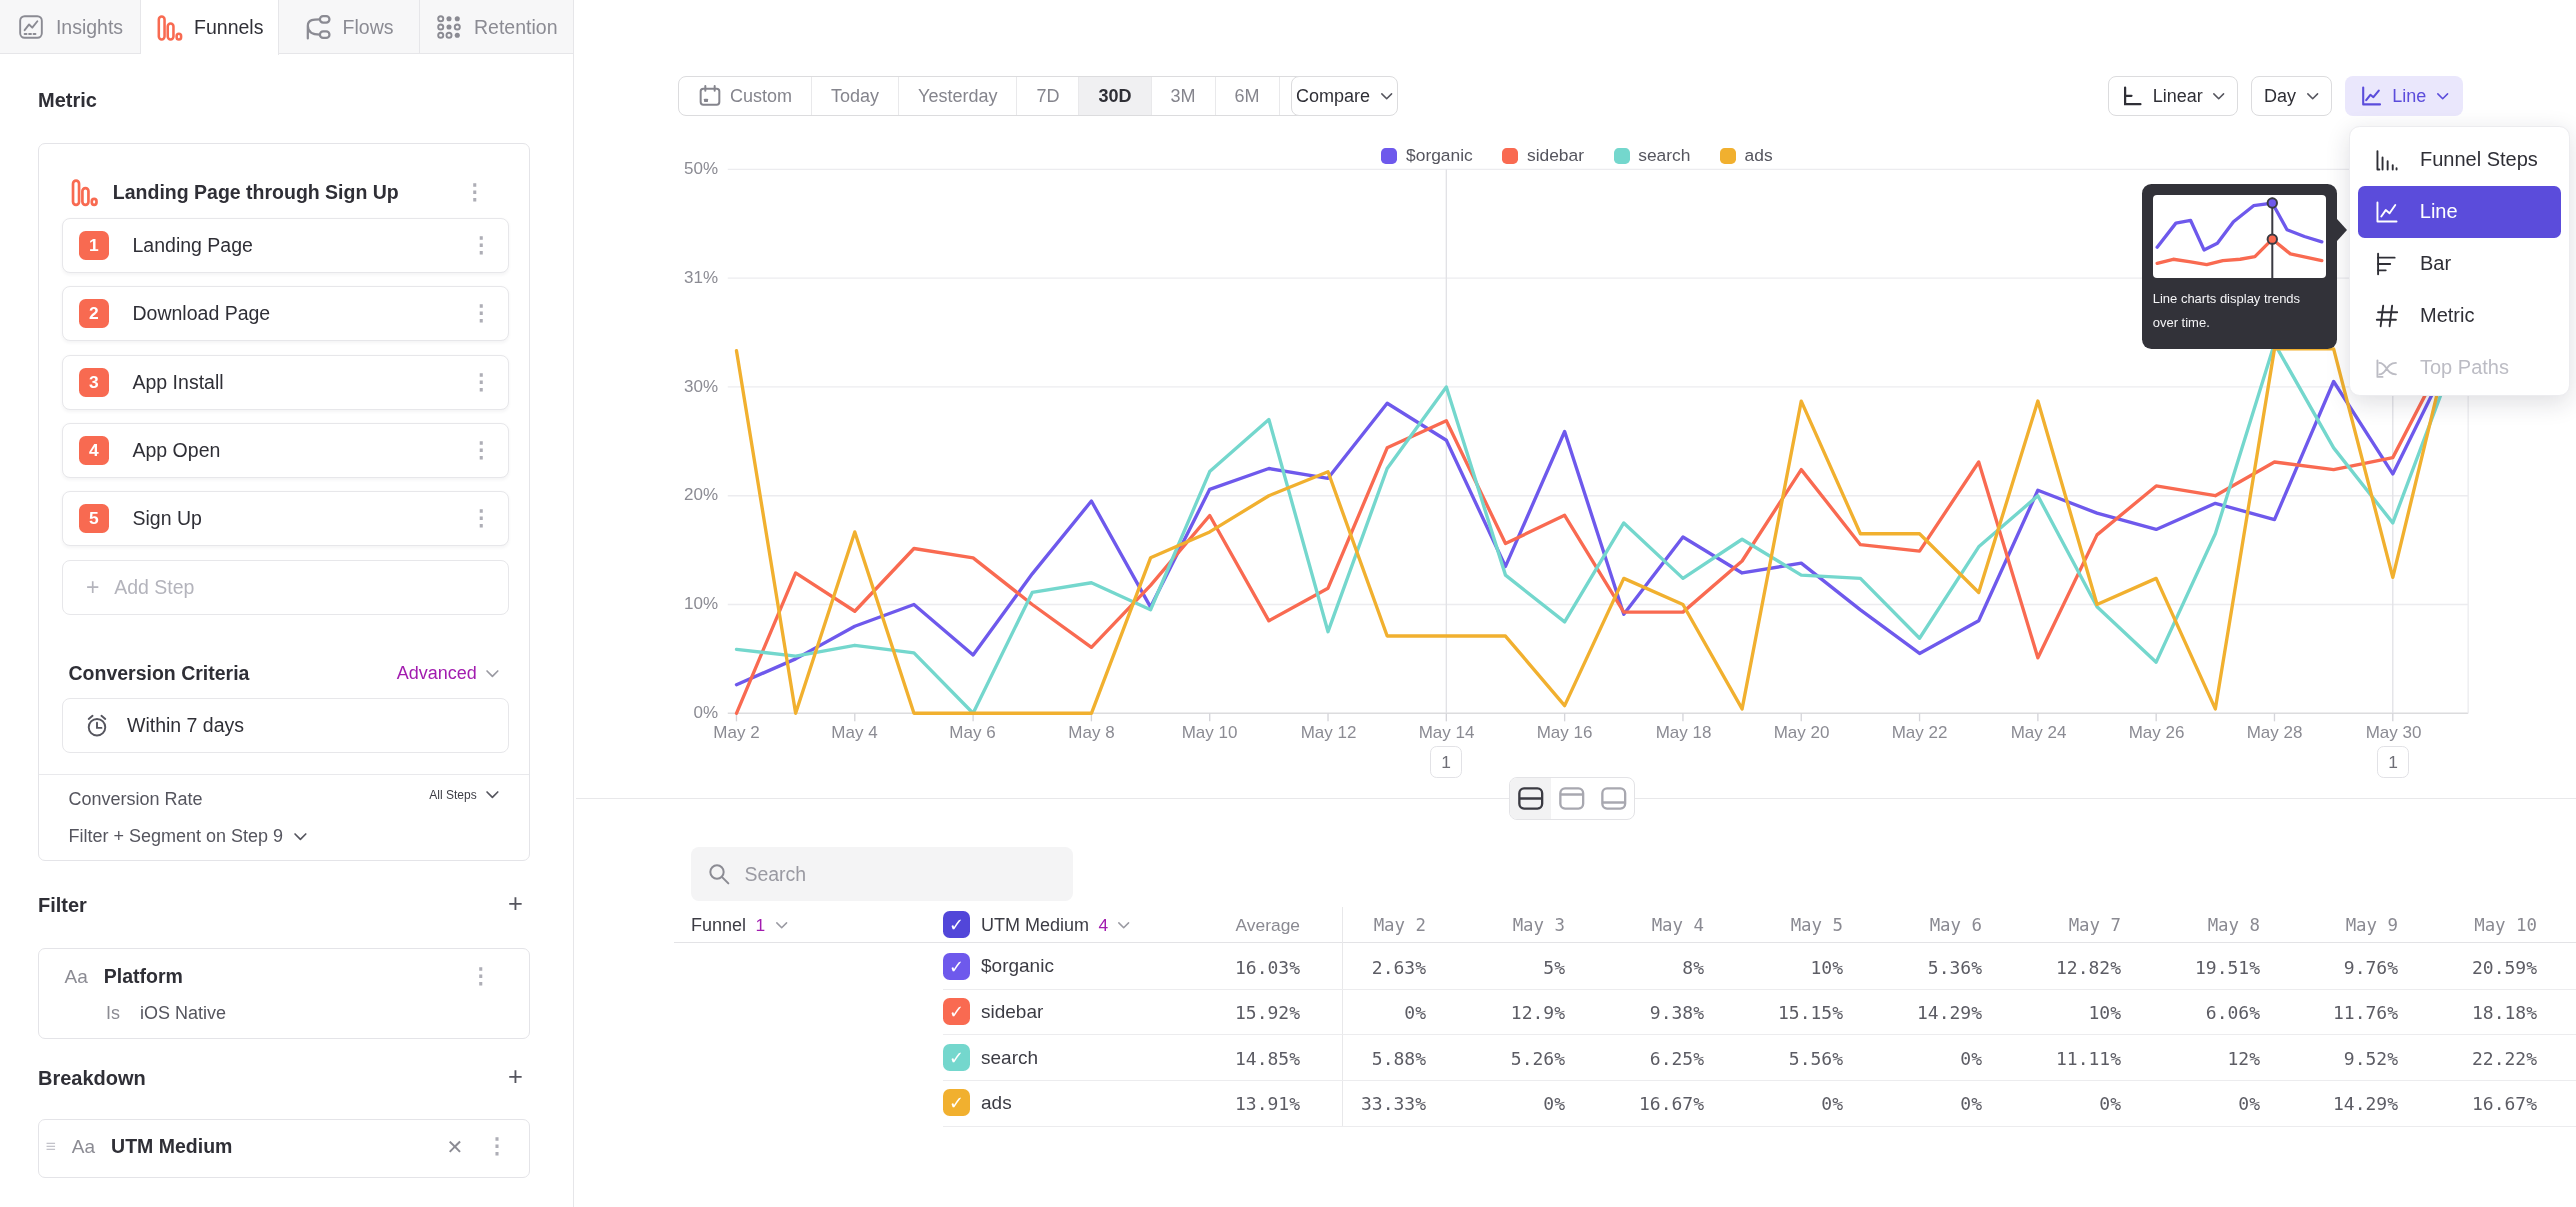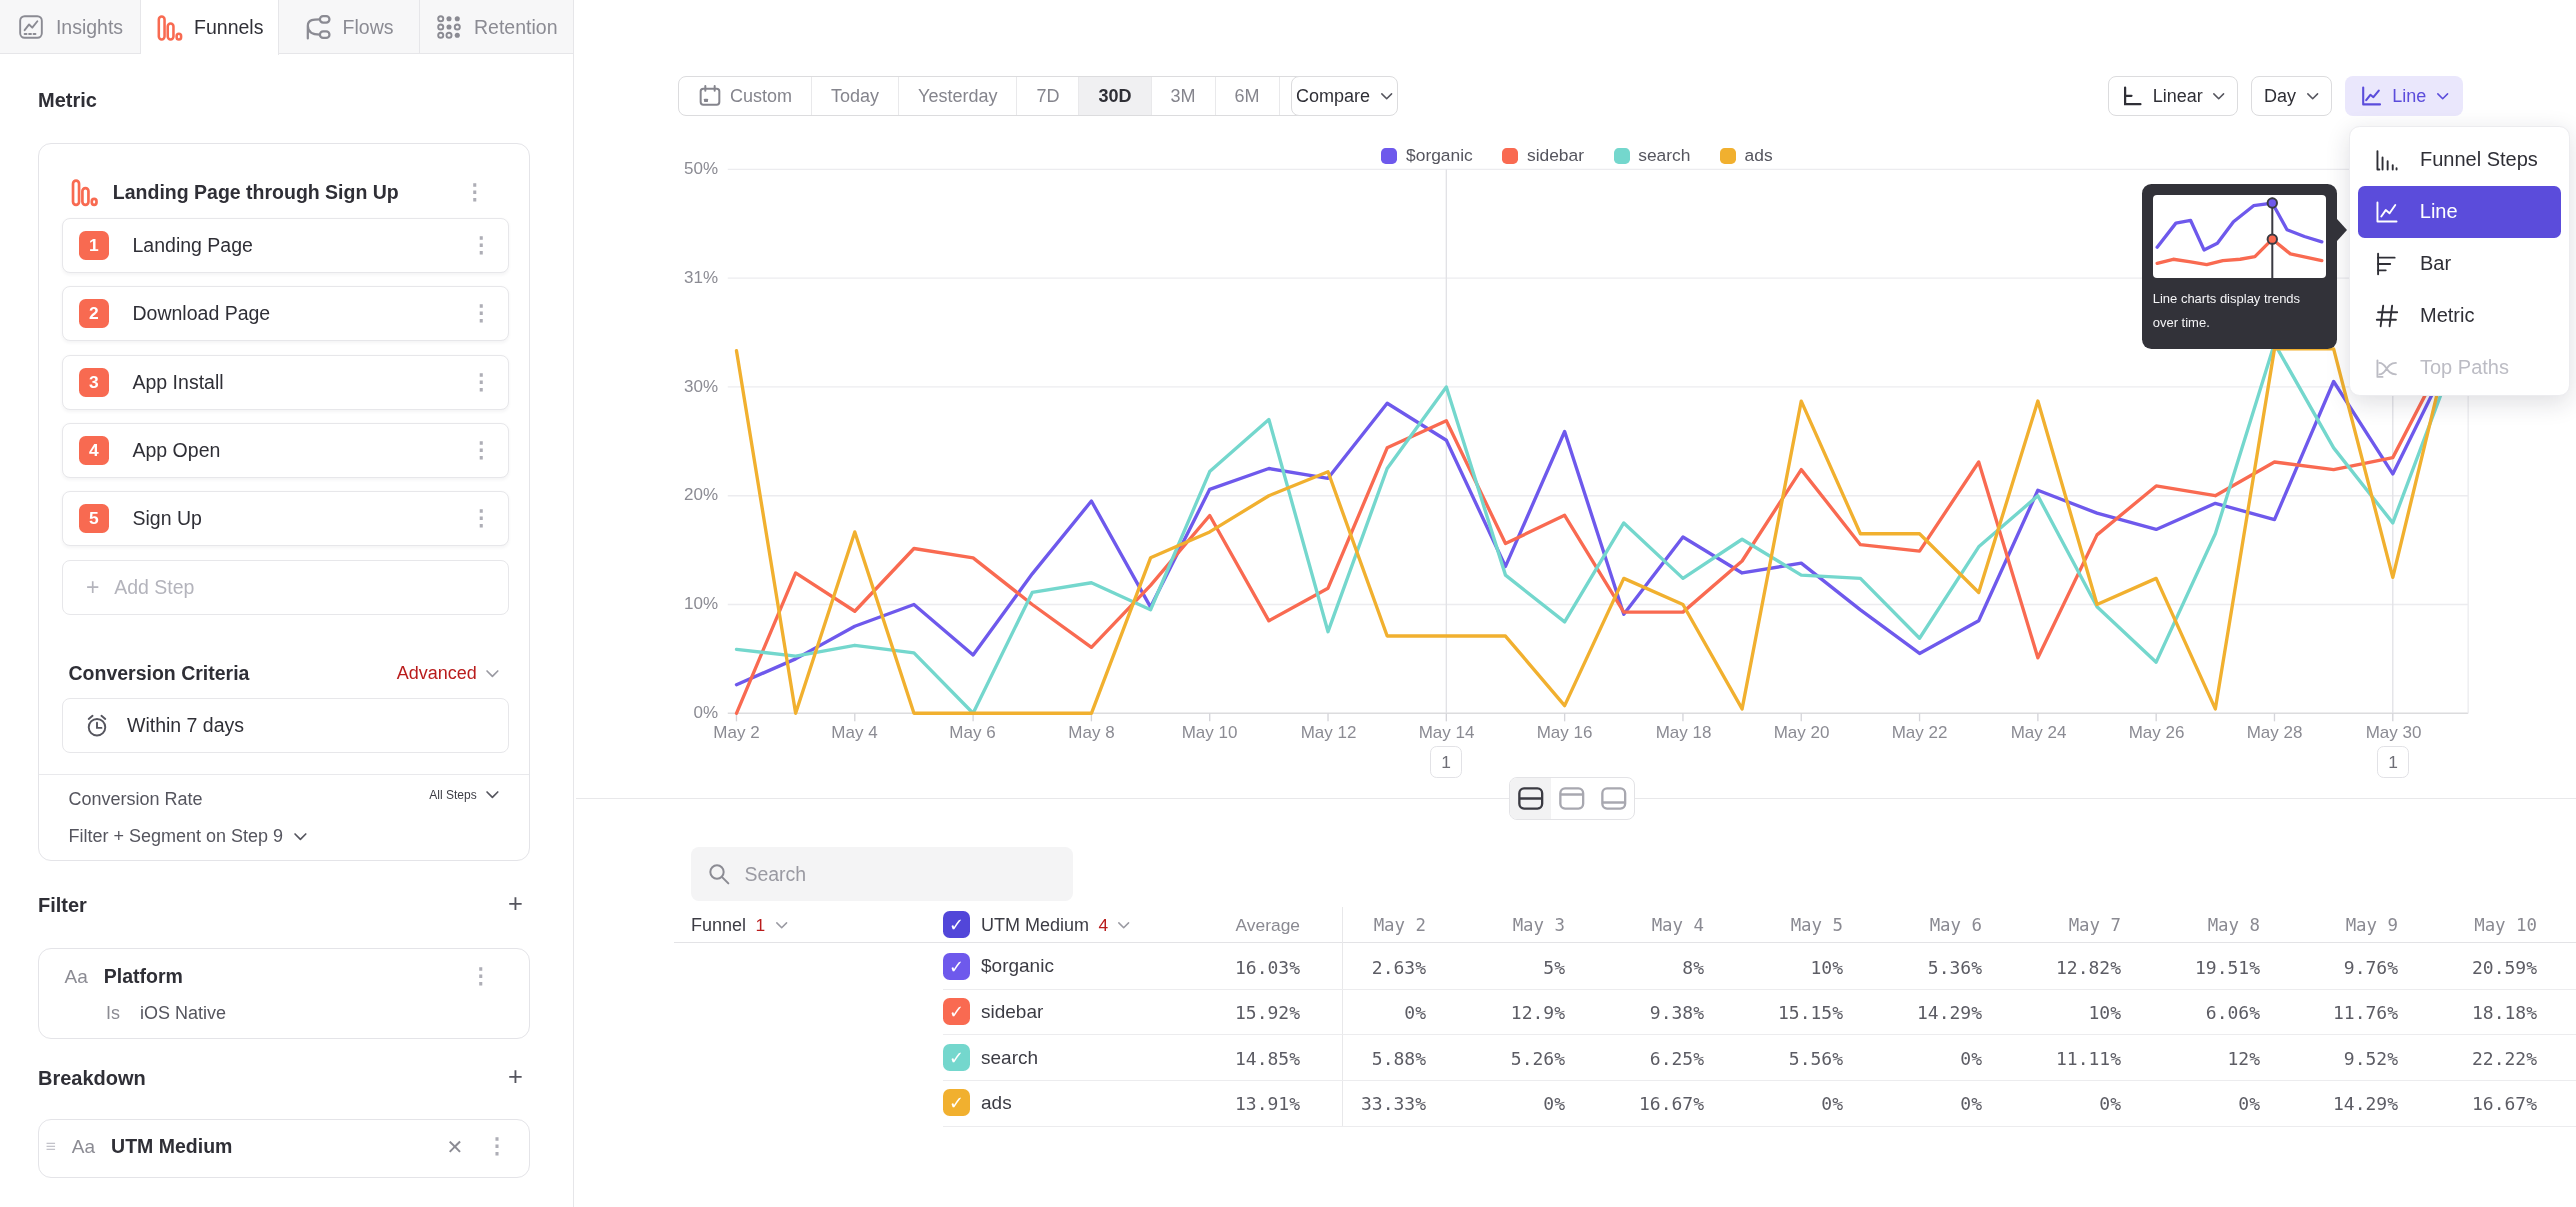--- a/index.html
+++ b/index.html
@@ -17,29 +17,29 @@
   .tab.active svg { stroke:#f86a51; }
   .tab:nth-child(1){ width:142px; } .tab:nth-child(2){ width:138px; }
   .tab:nth-child(3){ width:142px; } .tab:nth-child(4){ width:154px; border-right:none; }
 
   
   .sidebar { position:absolute; left:0; top:54px; width:574px; height:1154px; background:#fff;
              border-right:1.3px solid #e6e6e9; z-index:4; }
   .side-heading { position:absolute; left:38px; font-size:20px; font-weight:700; color:#2f2f36; }
   .plus-btn { position:absolute; right:44px; width:27px; height:27px; font-size:25.5px; color:#55555e;
               text-align:center; line-height:27px; cursor:pointer; }
-  .card { position:absolute; left:38px; width:492px; background:#fff; border:1.3px solid #e4e4e8; border-radius:13px; }
+  .card { position:absolute; left:38px; width:492px; background:#fff; border:1.3px solid #e4e4e8; border-radius:7px; }
   .inner-row { position:absolute; left:23px; width:447px; height:55px; border:1.3px solid #e7e7ea; border-radius:8px;
                box-shadow:0 1.3px 3.4px rgba(40,40,60,0.05); display:flex; align-items:center; background:#fff; }
   .step-badge { width:29.5px; height:29.5px; margin-left:16px; border-radius:6.7px; background:#f86a51; color:#fff;
                 font-size:17.4px; font-weight:700; display:flex; align-items:center; justify-content:center; }
   .step-label { margin-left:24px; font-size:19.5px; color:#2f2f36; }
   .dots { margin-left:auto; margin-right:16px; color:#aeaeb6; font-size:21.5px; letter-spacing:0; cursor:pointer;
           line-height:1; font-weight:700; }
-  .muted { color:#b91c1c;text-align:center; }
+  .muted { color:#a21caf;text-align:center; }
   .chev { stroke:#9a9aa2; fill:none; stroke-width:2.5; stroke-linecap:round; stroke-linejoin:round; }
   .chev-dark { stroke:#55555e; }
 
   
   .seg-group { position:absolute; left:678px; top:76px; height:40px; display:flex; background:#fff;
                border:1.3px solid #dcdcde; border-radius:8px; overflow:hidden; z-index:3; }
   .seg { display:flex; align-items:center; justify-content:center; gap:8px; padding:0 19px; font-size:18px;
          color:#85858d; border-right:1.3px solid #e9e9eb; cursor:pointer; white-space:nowrap; }
   .seg:last-child { border-right:none; }
   .seg.active { background:#f0f0f2; color:#2f2f36; font-weight:700; }

